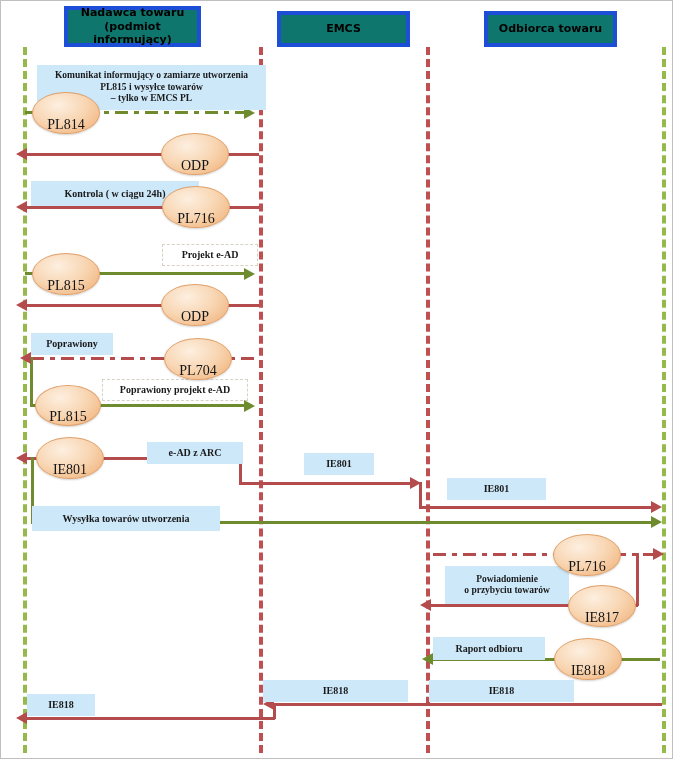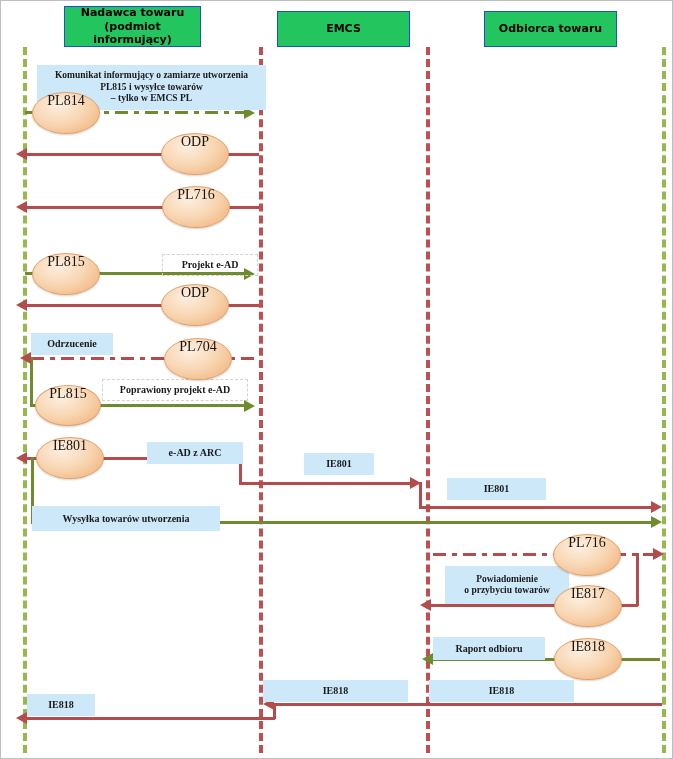--- a/index.html
+++ b/index.html
@@ -1,21 +1,21 @@
 <!DOCTYPE html>
 <html><head>
 <meta charset="utf-8">
 <style>
   html,body{margin:0;padding:0;background:#ffffff;}
   body{font-family:"Liberation Serif", serif;}
   #canvas{position:relative;width:673px;height:759px;background:#ffffff;overflow:hidden;
           border:1px solid #bfbfbf;box-sizing:border-box;}
 
   
-  .lane-head{position:absolute;background:#22c55e;border:1px solid #1d4ed8;
+  .lane-head{position:absolute;background:#0f766e;border:4px solid #1d4ed8;
              display:flex;align-items:center;justify-content:center;text-align:center;
              font-family:"DejaVu Sans", sans-serif;font-weight:bold;font-size:11px;
              color:#000;line-height:1.25;box-sizing:border-box;}
 
   
   .lifeline{position:absolute;width:0;border-left-style:dashed;box-sizing:border-box;}
   .ll-green{border-left:4px dashed #96B94B;}
   .ll-red{border-left:4px dashed #BF4F50;}
 
   
@@ -52,21 +52,21 @@
   .ah.left.red  {border-top:6px solid transparent;border-bottom:6px solid transparent;border-right:11px solid #B44B4C;}
   .ah.right.red {border-top:6px solid transparent;border-bottom:6px solid transparent;border-left:11px solid #B44B4C;}
   .ah.left.green{border-top:6px solid transparent;border-bottom:6px solid transparent;border-right:11px solid #6E8B2E;}
   .ah.right.green{border-top:6px solid transparent;border-bottom:6px solid transparent;border-left:11px solid #6E8B2E;}
 
   
   .ell{position:absolute;border-radius:50%;
        background:radial-gradient(ellipse at 38% 30%, #FDEFE0 0%, #F8D6B3 48%, #F3BE8D 78%, #E8A469 100%);
        border:1px solid #E0A06A;
        box-shadow:0 1px 2px rgba(0,0,0,.18);
-       display:flex;align-items:flex-start;justify-content:center;
+       display:flex;align-items:flex-end;justify-content:center;
        font-family:"Liberation Serif", serif;font-size:14px;color:#141414;
        z-index:8;box-sizing:border-box;}
 </style>
 </head>
 <body>
 
 <div id="canvas">
 
   <div class="lane-head" style="left:63px;top:5px;width:137px;height:41px;flex-direction:column;">
     <span>Nadawca towaru</span>
@@ -96,43 +96,46 @@
   <div class="ell" style="left:31px;top:91px;width:68px;height:42px;">
     <span>PL814</span>
   </div>
 
   <div class="seg h red" style="left:26px;top:152px;width:232px;"></div>
   <div class="ah left red" style="left:15px;top:147px;"></div>
   <div class="ell" style="left:160px;top:132px;width:68px;height:42px;">
     <span>ODP</span>
   </div>
 
+  <div class="lbl" style="left:30px;top:180px;width:168px;height:25px;">
+    <span>Kontrola ( w ciągu 24h)</span>
+  </div>
   <div class="seg h red" style="left:26px;top:205px;width:232px;"></div>
   <div class="ah left red" style="left:15px;top:200px;"></div>
   <div class="ell" style="left:161px;top:185px;width:68px;height:42px;">
     <span>PL716</span>
   </div>
 
-  <div class="lbl plain" style="left:161px;top:253px;width:96px;height:22px;">
+  <div class="lbl plain" style="left:161px;top:243px;width:96px;height:22px;">
     <span>Projekt e-AD</span>
   </div>
   <div class="seg h green" style="left:24px;top:271px;width:224px;"></div>
   <div class="ah right green" style="left:243px;top:267px;"></div>
   <div class="ell" style="left:31px;top:252px;width:68px;height:42px;">
     <span>PL815</span>
   </div>
 
   <div class="seg h red" style="left:26px;top:303px;width:232px;"></div>
   <div class="ah left red" style="left:15px;top:298px;"></div>
   <div class="ell" style="left:160px;top:283px;width:68px;height:42px;">
     <span>ODP</span>
   </div>
 
   <div class="lbl" style="left:30px;top:332px;width:82px;height:22px;">
-    <span>Odrzucenie</span>
+    <span>Poprawiony</span>
   </div>
   <div class="dashdotline" style="left:30px;top:356px;width:228px;"></div>
   <div class="ah left red" style="left:19px;top:351px;"></div>
   <div class="ell" style="left:163px;top:337px;width:68px;height:42px;">
     <span>PL704</span>
   </div>
 
   <div class="lbl plain" style="left:101px;top:378px;width:146px;height:22px;">
     <span>Poprawiony projekt e-AD</span>
   </div>
@@ -181,21 +184,21 @@
     <span>PL716</span>
   </div>
 
   <div class="lbl multi" style="left:444px;top:565px;width:124px;height:38px;flex-direction:column;">
     <span>Powiadomienie</span>
     <span>o przybyciu towarów</span>
   </div>
   <div class="seg v red" style="left:635px;top:552px;height:53px;"></div>
   <div class="seg h red" style="left:430px;top:603px;width:207px;"></div>
   <div class="ah left red" style="left:419px;top:598px;"></div>
-  <div class="ell" style="left:553px;top:584px;width:68px;height:42px;">
+  <div class="ell" style="left:567px;top:584px;width:68px;height:42px;">
     <span>IE817</span>
   </div>
 
   <div class="lbl" style="left:432px;top:636px;width:112px;height:23px;">
     <span>Raport odbioru</span>
   </div>
   <div class="seg h green" style="left:432px;top:657px;width:227px;"></div>
   <div class="ah left green" style="left:421px;top:652px;"></div>
   <div class="ell" style="left:553px;top:637px;width:68px;height:42px;">
     <span>IE818</span>

